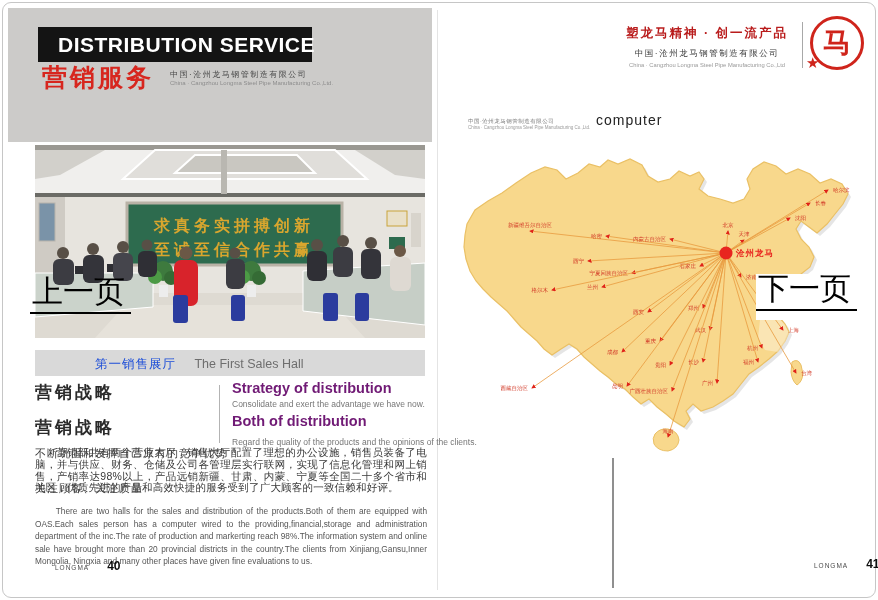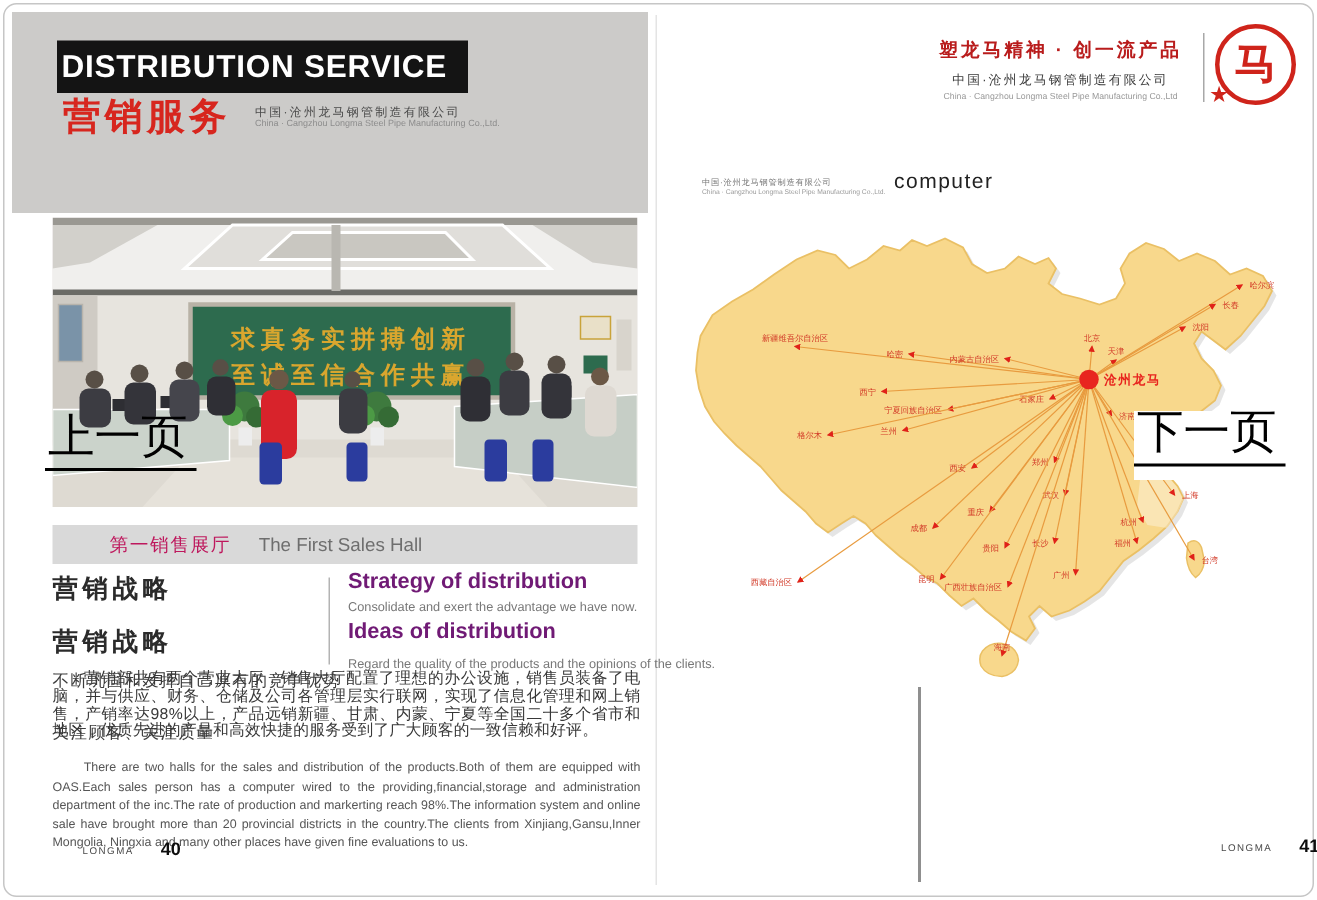--- a/index.html
+++ b/index.html
@@ -13,38 +13,38 @@
     position:absolute; left:2px; top:2px; right:2px; bottom:2px;
     border:1px solid #c6c6c6; border-radius:9px; pointer-events:none;
   }
   .gutter { position:absolute; left:437px; top:10px; width:1px; height:580px; background:#e4e4e4; }
 
   
   .gray-band { left:8px; top:8px; width:424px; height:134px; background:#cccbc9; }
   .title-bar {
     left:38px; top:27px; width:274px; height:35px; background:#141414;
     color:#fff; font-size:21px; font-weight:bold; letter-spacing:.5px;
-    line-height:35px; padding-left:3px; white-space:nowrap;
+    line-height:35px; padding-left:20px; white-space:nowrap;
   }
   .cn-title { left:42px; top:61px; font-size:25px; font-weight:bold; color:#d7261e; letter-spacing:3px; white-space:nowrap;}
   .company-l-cn { left:170px; top:69px; font-size:8px; color:#4a4a4a; letter-spacing:1.5px; white-space:nowrap;}
   .company-l-en { left:170px; top:80px; font-size:6px; color:#8d8d8d; white-space:nowrap;}
 
   .photo { left:35px; top:145px; width:390px; height:193px; background:#e9e6e1; overflow:hidden; }
 
   .navlink {
     font-family:Liberation Mono, monospace; font-size:31px; color:#000;
     border-bottom:2px solid #000; padding:0 6px 1px 2px; white-space:nowrap; cursor:pointer;
     line-height:1.1;
   }
   .prev { left:30px; top:277px; background:transparent; }
   .next-box { left:756px; top:274px; width:113px; height:46px; background:#ffffff; display:flex; align-items:flex-start; }
 
   .caption-bar { left:35px; top:350px; width:390px; height:26px; background:#d9d9d9; line-height:26px; white-space:nowrap;}
-  .caption-cn { margin-left:38px; font-size:12.5px; color:#be185d; letter-spacing:1px;}
+  .caption-cn { margin-left:60px; font-size:12.5px; color:#1d4ed8; letter-spacing:1px;}
   .caption-en { margin-left:14px; font-size:12.5px; color:#6e6e6e; }
 
   .h-cn { font-size:17px; font-weight:600; color:#2b2b2b; letter-spacing:3px; white-space:nowrap;}
   .t-cn { font-size:11px; color:#3c3c3c; letter-spacing:1px; white-space:nowrap;margin-top:44px;}
   .h-en { font-size:14.5px; font-weight:bold; color:#701a75; white-space:nowrap;}
   .t-en { font-size:8.5px; color:#777; white-space:nowrap;}
   .vdiv { left:219px; top:385px; width:1px; height:58px; background:#b3b3b3; }
 
   .body-cn {
     left:35px; top:447px; width:392px; font-size:10.5px; line-height:11.8px;
@@ -183,21 +183,21 @@
   <span class="caption-en">The First Sales Hall</span>
 </div>
 
 <div class="abs h-cn" style="left:35px; top:381px;">营销战略</div>
 <div class="abs t-cn" style="left:35px; top:402px;">不断巩固和发挥自己原有的竞争优势</div>
 <div class="abs h-cn" style="left:35px; top:416px;">营销战略</div>
 <div class="abs t-cn" style="left:35px; top:437px;">关注顾客、关注质量</div>
 <div class="abs vdiv"></div>
 <div class="abs h-en" style="left:232px; top:380px;">Strategy of distribution</div>
 <div class="abs t-en" style="left:232px; top:399px;">Consolidate and exert the advantage we have now.</div>
-<div class="abs h-en" style="left:232px; top:413px;">Ideas of distribution</div>
+<div class="abs h-en" style="left:232px; top:413px;">Both of distribution</div>
 <div class="abs t-en" style="left:232px; top:437px;">Regard the quality of the products and the opinions of the clients.</div>
 
 <div class="abs body-cn">营销部共有两个营业大厅，销售大厅配置了理想的办公设施，销售员装备了电脑，并与供应、财务、仓储及公司各管理层实行联网，实现了信息化管理和网上销售，产销率达98%以上，产品远销新疆、甘肃、内蒙、宁夏等全国二十多个省市和地区，优质先进的产品和高效快捷的服务受到了广大顾客的一致信赖和好评。</div>
 <div class="abs body-en">There are two halls for the sales and distribution of the products.Both of them are equipped with OAS.Each sales person has a computer wired to the providing,financial,storage and administration department of the inc.The rate of production and markerting reach 98%.The information system and online sale have brought more than 20 provincial districts in the country.The clients from Xinjiang,Gansu,Inner Mongolia, Ningxia and many other places have given fine evaluations to us.</div>
 
 <div class="abs footer footer-l">
   <span class="brand">LONGMA</span>
   <span class="pg">40</span>
 </div>
 

